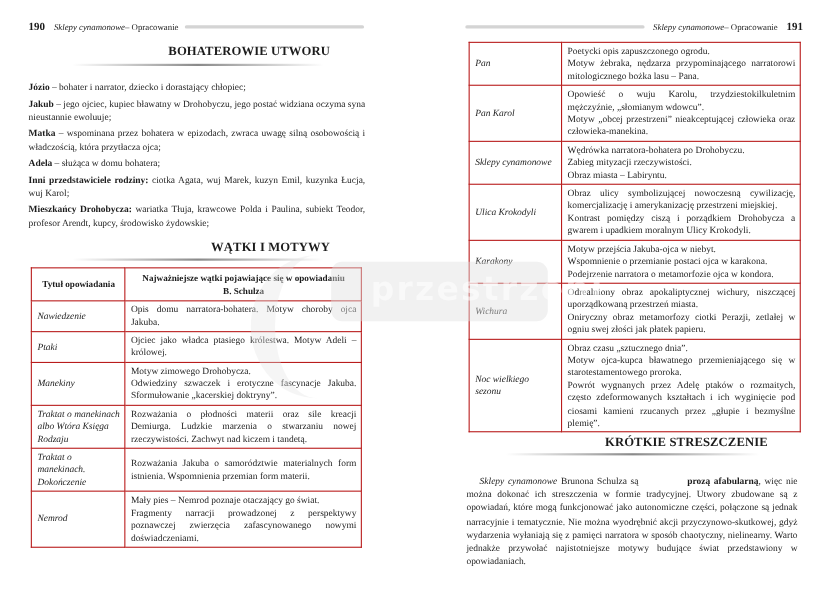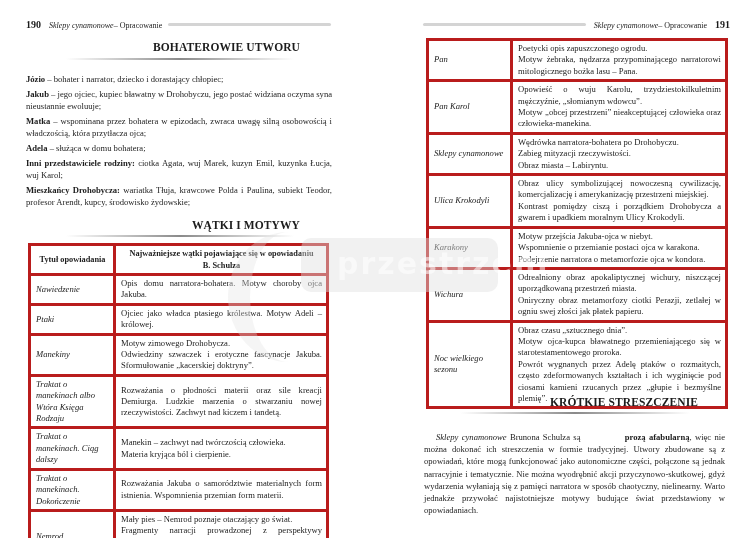--- a/index.html
+++ b/index.html
@@ -22,21 +22,21 @@
   .page-right .head-rule { left: 45px; width: 163px; }
 
   .section-title { position: absolute; text-align: right; font-weight: bold; font-size: 11.5px; letter-spacing: 0.1px; }
   .section-rule { position: absolute; height: 2px; background: linear-gradient(to right, rgba(160,160,160,0), #8a8a8a 50%, rgba(160,160,160,0)); }
 
   .char-list { position: absolute; left: 26px; top: 74px; width: 306px; font-size: 8.6px; line-height: 11.4px; }
   .char-list p { margin-bottom: 4px; text-align: justify; }
   .char-list b { font-weight: bold; }
 
   table.motifs { position: absolute; border-collapse: collapse; font-size: 8.6px; line-height: 11.4px; }
-  table.motifs td, table.motifs th { border: 3px solid #b91c1c; vertical-align: middle; padding: 2px 4px 2px 5px; }
+  table.motifs td, table.motifs th { border: 1px solid #b91c1c; vertical-align: middle; padding: 2px 4px 2px 5px; }
   table.motifs th { font-weight: bold; text-align: center; font-size: 8.3px; }
   table.motifs td.title-cell { font-style: italic; }
   table.motifs td.desc-cell { text-align: justify; }
   .left-table { left: 28px; top: 243px; width: 301px; }
   .left-table col.c1 { width: 85px; }
   .right-table { left: 48px; top: 38px; width: 302px; }
   .right-table col.c1 { width: 84px; }
   .line { display: block; }
 
   .summary { position: absolute; left: 46px; top: 431px; width: 301px; font-size: 8.6px; line-height: 12.2px; text-align: justify; text-indent: 12px; }
@@ -107,27 +107,20 @@
             <span class="line">Odwiedziny szwaczek i erotyczne fascynacje Jakuba. Sformułowanie „kacerskiej doktryny”.</span>
           </td>
         </tr>
         <tr>
           <td class="title-cell">Traktat o manekinach albo Wtóra Księga Rodzaju</td>
           <td class="desc-cell">
             <span class="line">Rozważania o płodności materii oraz sile kreacji Demiurga. Ludzkie marzenia o stwarzaniu nowej rzeczywistości. Zachwyt nad kiczem i tandetą.</span>
           </td>
         </tr>
         <tr>
-          <td class="title-cell">Traktat o manekinach. Ciąg dalszy</td>
-          <td class="desc-cell">
-            <span class="line">Manekin – zachwyt nad twórczością człowieka.</span>
-            <span class="line">Materia kryjąca ból i cierpienie.</span>
-          </td>
-        </tr>
-        <tr>
           <td class="title-cell">Traktat o manekinach. Dokończenie</td>
           <td class="desc-cell">
             <span class="line">Rozważania Jakuba o samorództwie materialnych form istnienia. Wspomnienia przemian form materii.</span>
           </td>
         </tr>
         <tr>
           <td class="title-cell">Nemrod</td>
           <td class="desc-cell">
             <span class="line">Mały pies – Nemrod poznaje otaczający go świat.</span>
             <span class="line">Fragmenty narracji prowadzonej z perspektywy poznawczej zwierzęcia zafascynowanego nowymi doświadczeniami.</span>

